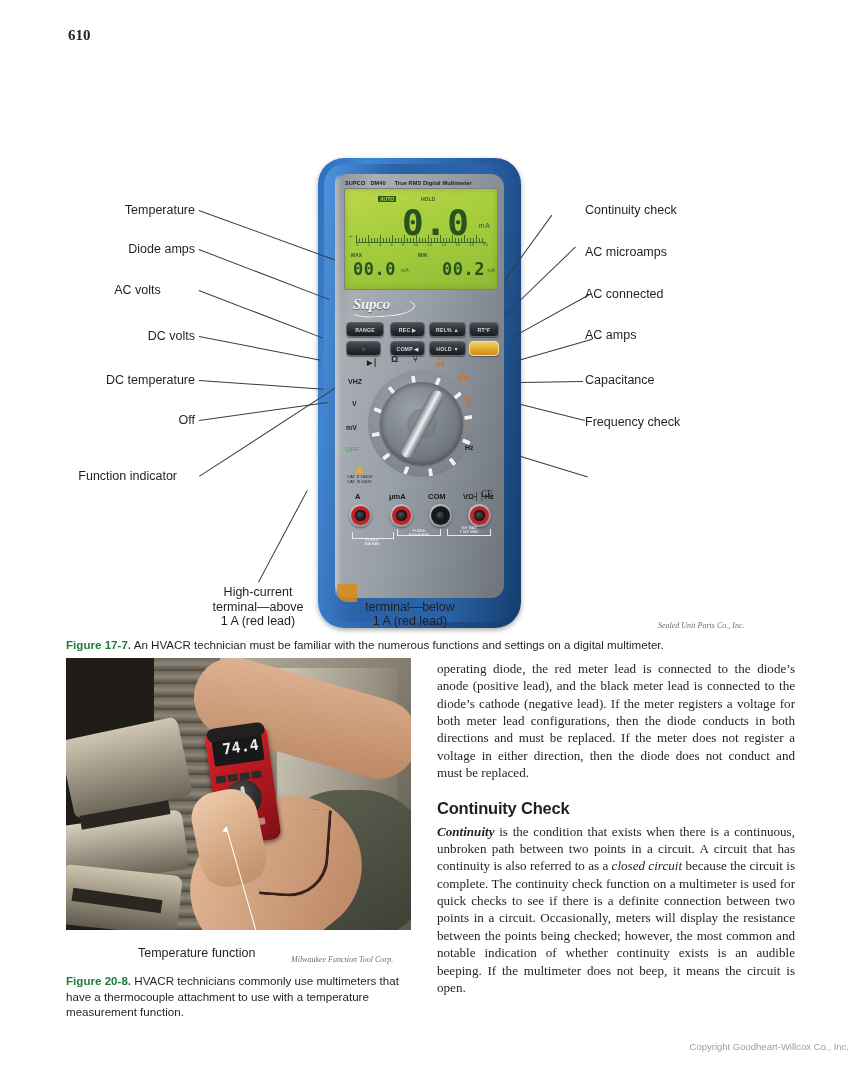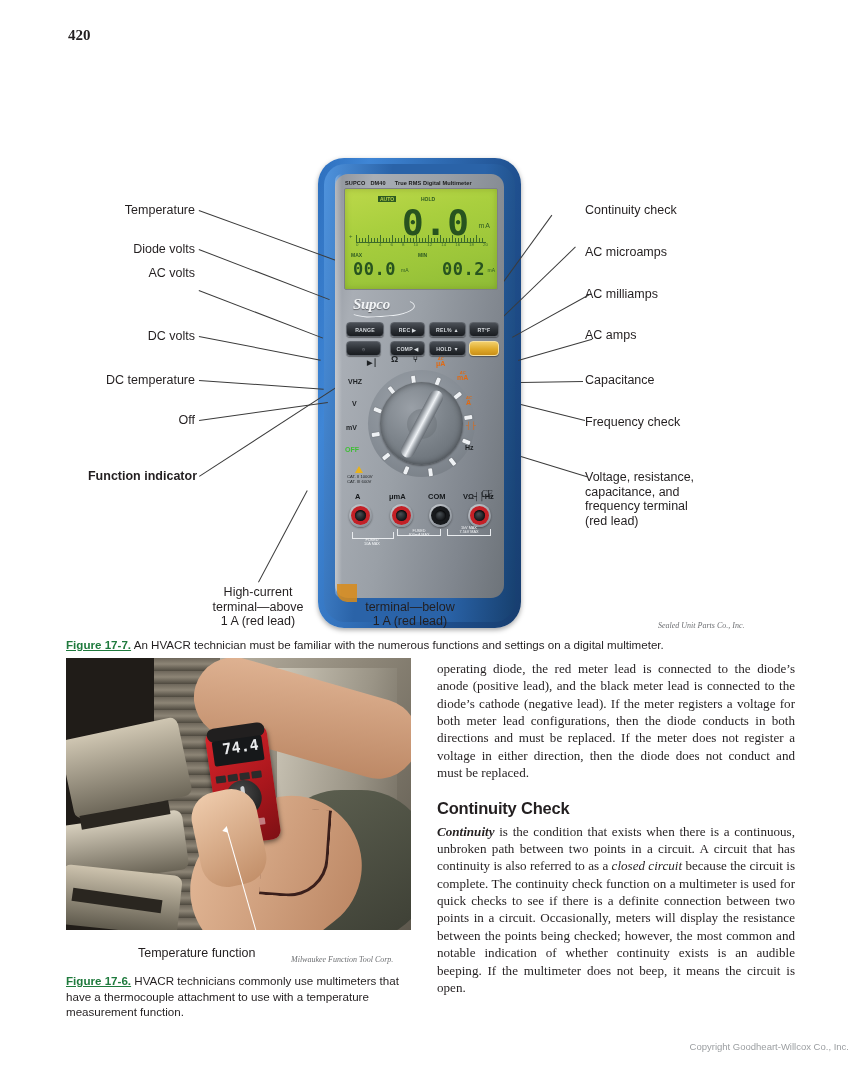--- a/index.html
+++ b/index.html
@@ -207,21 +207,21 @@
     font-family:"Liberation Serif", serif;
     font-style:italic;font-size:8px;color:#6d6f72;white-space:nowrap;
   }
 
   
   .figcap{
     position:absolute;
     font-family:"Liberation Sans", sans-serif;
     font-size:11.6px;color:#231f20;line-height:15.5px;
   }
-  .figcap b{color:#1f7a3d;text-decoration:underline;}
+  .figcap b{color:#1f7a3d;}
 
   
   .photo{
     position:absolute;left:66px;top:658px;width:345px;height:272px;
     background:#201c18;overflow:hidden;
   }
   .ph-wall{position:absolute;right:0;top:0;width:200px;height:272px;
     background:linear-gradient(120deg,#b9b2a3 0%,#8d8678 45%,#5d584d 100%);}
   .ph-door{position:absolute;right:14px;top:10px;width:120px;height:250px;
     background:linear-gradient(100deg,#cdc7b8,#9a9486 60%,#6e685c);}
@@ -290,21 +290,21 @@
     font-family:"Liberation Sans", sans-serif;
     font-size:9.5px;color:#9b9ea1;
   }
 </style>
 </head>
 <body>
 
 <div class="page">
 
   <div class="runhead">
-    <span class="folio">420</span>
+    <span class="folio">610</span>
   </div>
 
   <div class="fig7">
 
     <div class="meter">
       <div class="holster"></div>
       <div class="face">
         <div class="baseband"></div>
 
         <div class="lcdbrand">
@@ -454,42 +454,41 @@
         <div class="fusebox" style="left:17px;top:358px;width:40px;"></div>
         <div class="fuse" style="left:12px;top:364px;width:50px;">FUSED<br>10A MAX</div>
         <div class="fusebox" style="left:62px;top:355px;width:42px;"></div>
         <div class="fuse" style="left:60px;top:355px;width:48px;">FUSED<br>400mA MAX</div>
         <div class="fusebox" style="left:112px;top:355px;width:42px;"></div>
         <div class="fuse" style="left:110px;top:352px;width:48px;">1kV MAX<br>7.5kV MAX</div>
       </div>
     </div>
 
     <div class="lbl r" style="left:80px;top:133px;width:115px;">Temperature</div>
-    <div class="lbl r" style="left:80px;top:172px;width:115px;">Diode volts</div>
-    <div class="lbl r" style="left:80px;top:196px;width:115px;">AC volts</div>
+    <div class="lbl r" style="left:80px;top:172px;width:115px;">Diode amps</div>
+    <div class="lbl r" style="left:80px;top:213px;width:115px;text-align:center;">AC volts</div>
     <div class="lbl r" style="left:80px;top:259px;width:115px;">DC volts</div>
     <div class="lbl r" style="left:60px;top:303px;width:135px;">DC temperature</div>
     <div class="lbl r" style="left:80px;top:343px;width:115px;">Off</div>
-    <div class="lbl r" style="left:52px;top:399px;width:145px;font-weight:bold;">Function indicator</div>
+    <div class="lbl r" style="left:32px;top:399px;width:145px;">Function indicator</div>
 
     <div class="lead" style="left:199px;top:140px;width:168px;transform:rotate(20deg);"></div>
     <div class="lead" style="left:199px;top:179px;width:140px;transform:rotate(21deg);"></div>
     <div class="lead" style="left:199px;top:220px;width:133px;transform:rotate(21deg);"></div>
     <div class="lead" style="left:199px;top:266px;width:124px;transform:rotate(11deg);"></div>
     <div class="lead" style="left:199px;top:310px;width:125px;transform:rotate(4deg);"></div>
     <div class="lead" style="left:199px;top:350px;width:130px;transform:rotate(-8deg);"></div>
     <div class="lead" style="left:199px;top:406px;width:235px;transform:rotate(-33deg);"></div>
 
     <div class="lbl" style="left:585px;top:133px;">Continuity check</div>
     <div class="lbl" style="left:585px;top:175px;">AC microamps</div>
-    <div class="lbl" style="left:585px;top:217px;">AC milliamps</div>
+    <div class="lbl" style="left:585px;top:217px;">AC connected</div>
     <div class="lbl" style="left:585px;top:258px;">AC amps</div>
     <div class="lbl" style="left:585px;top:303px;">Capacitance</div>
     <div class="lbl" style="left:585px;top:345px;">Frequency check</div>
-    <div class="lbl" style="left:585px;top:400px;">Voltage, resistance,<br>capacitance, and<br>frequency terminal<br>(red lead)</div>
 
     <div class="lead" style="left:478px;top:246px;width:125px;transform:rotate(-54deg);"></div>
     <div class="lead" style="left:496px;top:253px;width:110px;transform:rotate(-44deg);"></div>
     <div class="lead" style="left:512px;top:267px;width:90px;transform:rotate(-29deg);"></div>
     <div class="lead" style="left:518px;top:290px;width:77px;transform:rotate(-16deg);"></div>
     <div class="lead" style="left:521px;top:312px;width:62px;transform:rotate(-1deg);"></div>
     <div class="lead" style="left:521px;top:334px;width:66px;transform:rotate(14deg);"></div>
     <div class="lead" style="left:521px;top:386px;width:70px;transform:rotate(17deg);"></div>
 
     <div class="lbl c" style="left:193px;top:515px;width:130px;">High-current<br>terminal—above<br>1 A (red lead)</div>
@@ -530,21 +529,21 @@
     </div>
     <div class="ph-hand"></div>
     <div class="ph-pointer"></div>
     <div class="ph-arrow"></div>
   </div>
 
   <div class="lbl" style="left:138px;top:946px;">Temperature function</div>
   <div class="credit" style="left:291px;top:955px;">Milwaukee Function Tool Corp.</div>
 
   <div class="figcap" style="left:66px;top:973px;width:350px;">
-    <b>Figure 17-6.</b><span> HVACR technicians commonly use multimeters that have a thermocouple attachment to use with a temperature measurement function.</span>
+    <b>Figure 20-8.</b><span> HVACR technicians commonly use multimeters that have a thermocouple attachment to use with a temperature measurement function.</span>
   </div>
 
   <div class="col-right">
     <p>operating diode, the red meter lead is connected to the diode’s anode (positive lead), and the black meter lead is connected to the diode’s cathode (negative lead). If the meter registers a voltage for both meter lead configurations, then the diode conducts in both directions and must be replaced. If the meter does not register a voltage in either direction, then the diode does not conduct and must be replaced.</p>
     <h2 class="h2">Continuity Check</h2>
     <p><span class="bi">Continuity</span><span> is the condition that exists when there is a continuous, unbroken path between two points in a circuit. A circuit that has continuity is also referred to as a </span><span class="it">closed circuit</span><span> because the circuit is complete. The continuity check function on a multimeter is used for quick checks to see if there is a definite connection between two points in a circuit. Occasionally, meters will display the resistance between the points being checked; however, the most common and notable indication of whether continuity exists is an audible beeping. If the multimeter does not beep, it means the circuit is open.</span></p>
   </div>
 
   <div class="footer">Copyright Goodheart-Willcox Co., Inc.</div>
 

